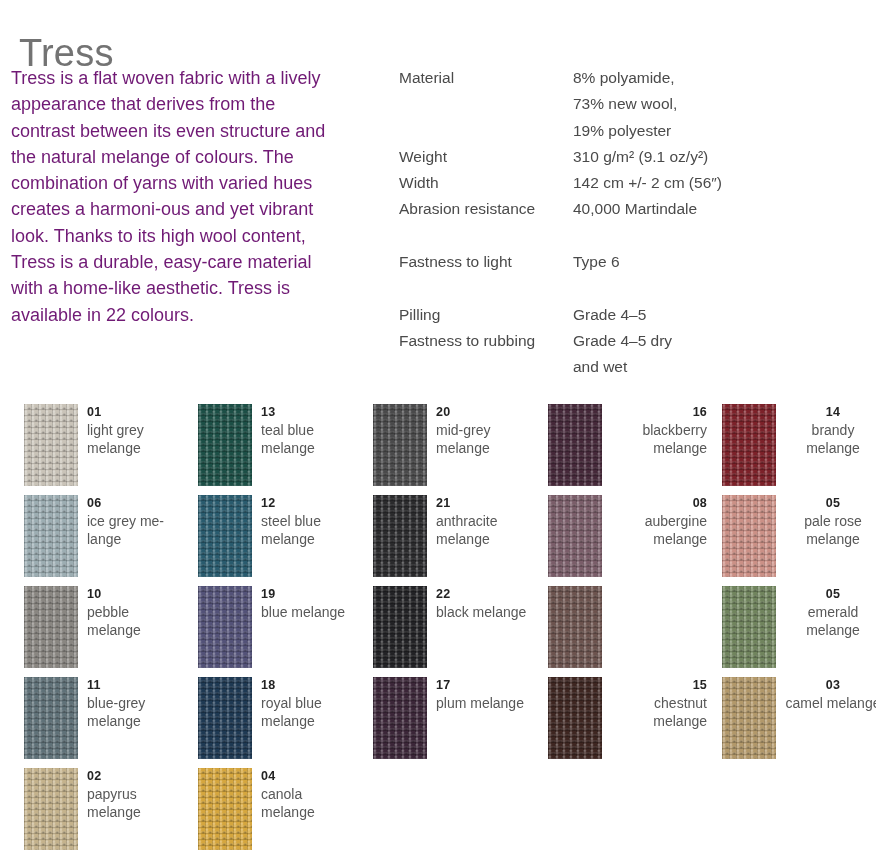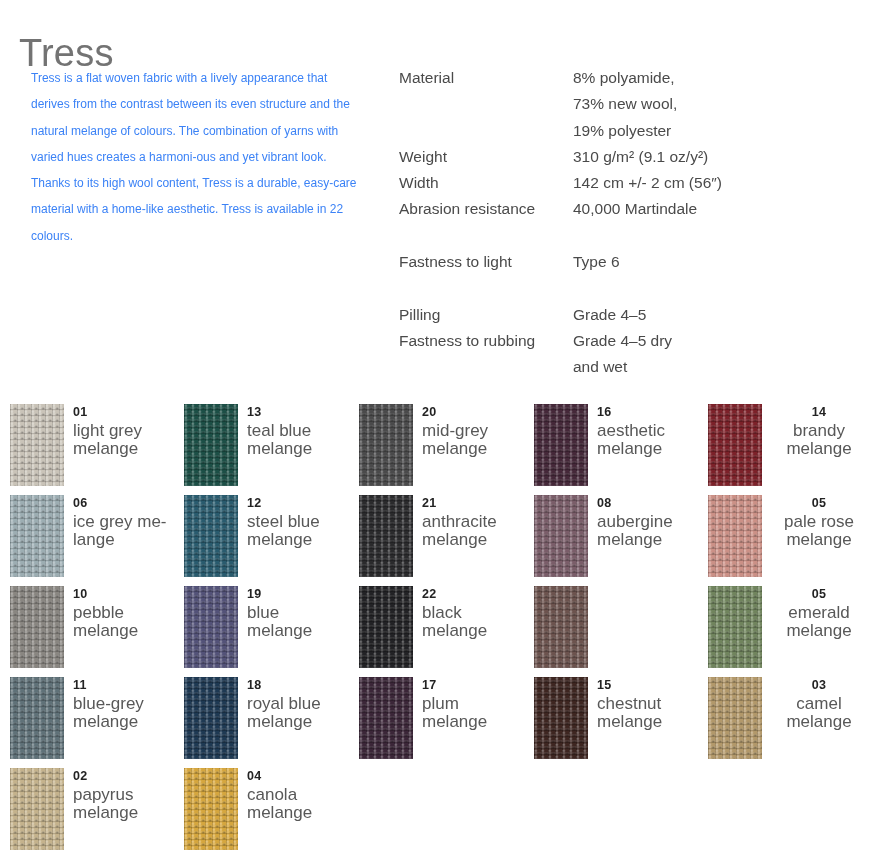--- a/index.html
+++ b/index.html
@@ -31,27 +31,27 @@
     font-size: 38px;
     font-weight: 300;
     letter-spacing: 0.2px;
     color: #737373;
     line-height: 1.1;
   }
 
   
   .description {
     position: absolute;
-    left: 31px;
+    left: 11px;
     top: 65px;
     width: 330px;
-    font-size: 12px;
+    font-size: 18px;
     line-height: 26.3px;
     font-weight: 300;
-    color: #3b82f6;
+    color: #701a75;
   }
 
   
   .specs {
     position: absolute;
     left: 366px;
     top: 65px;
     width: 500px;
     font-size: 15.5px;
     line-height: 26.3px;
@@ -72,38 +72,38 @@
     flex: 1 1 auto;
     white-space: pre-line;
   }
   .spec-gap {
     height: 26.3px;
   }
 
   
   .swatches {
     position: absolute;
-    left: 10px;
+    left: 24px;
     top: 404px;
     width: 725px;
   }
   .swatch-row {
     position: relative;
     height: 91px;
   }
   .swatch-cell {
     position: absolute;
     top: 0;
     width: 160px;
     height: 91px;
   }
   .swatch-cell.col0 { left: 0px; }
   .swatch-cell.col1 { left: 174px; }
   .swatch-cell.col2 { left: 349px; }
-  .swatch-cell.col3 { left: 524px; }
+  .swatch-cell.col3 { left: 524px; text-align: right; }
   .swatch-cell.col4 { left: 698px; text-align: center; }
 
   .swatch-chip {
     position: absolute;
     left: 0;
     top: 0;
     width: 54px;
     height: 82px;
     background-color: #cccccc;
     background-repeat: repeat;
@@ -123,21 +123,21 @@
   }
   .swatch-code {
     font-size: 12.5px;
     font-weight: 700;
     color: #232323;
     line-height: 16px;
     letter-spacing: 0.2px;
   }
   .swatch-name {
     margin-top: 2px;
-    font-size: 17px;
+    font-size: 14px;
     font-weight: 300;
     line-height: 17.6px;
     color: #585858;
     white-space: pre-line;
   }
 </style>
 </head>
 <body>
 
 <div class="page">
@@ -205,21 +205,21 @@
           <div class="swatch-text">
             <div class="swatch-code">20</div>
             <div class="swatch-name">mid-grey
 melange</div>
           </div>
         </div>
         <div class="swatch-cell col3">
           <div class="swatch-chip" style="background-color: rgb(70, 41, 58);"></div>
           <div class="swatch-text">
             <div class="swatch-code">16</div>
-            <div class="swatch-name">aesthetic
+            <div class="swatch-name">blackberry
 melange</div>
           </div>
         </div>
         <div class="swatch-cell col4">
           <div class="swatch-chip" style="background-color: rgb(126, 34, 42);"></div>
           <div class="swatch-text">
             <div class="swatch-code">14</div>
             <div class="swatch-name">brandy melange</div>
           </div>
         </div>

